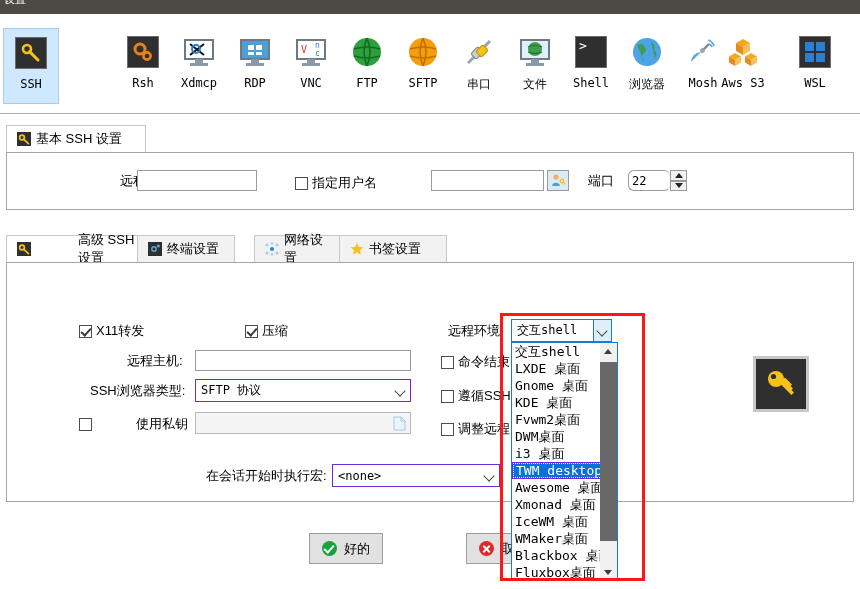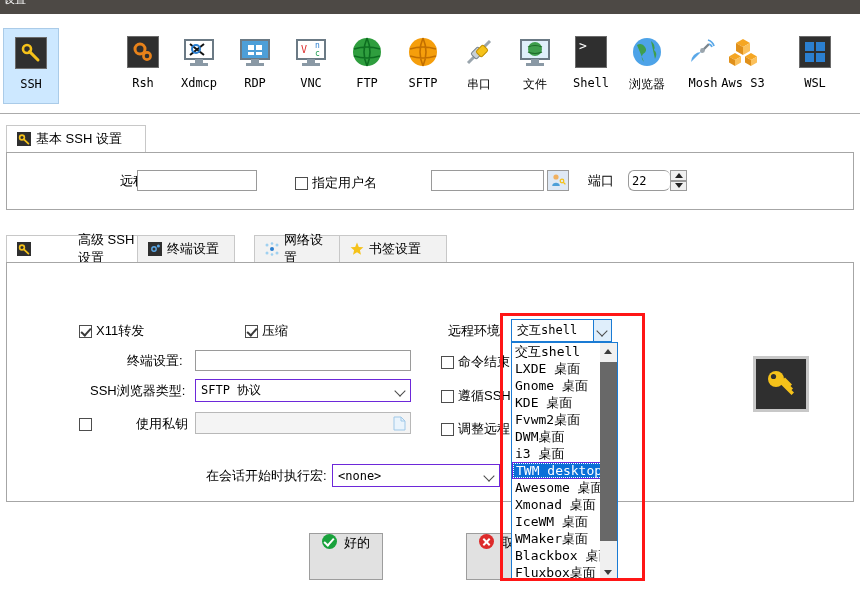--- a/index.html
+++ b/index.html
@@ -137,23 +137,23 @@
   .sbchev.dn::after { border-top:5px solid #3c3c3c; }
   #sbthumb { position:absolute; left:0; width:17px; background:#686868; }
 
   
   #redbox {
     position:absolute; border:3px solid #ff1616; z-index:50; pointer-events:none;
   }
 
   
   .btn {
-    position:absolute; height:47px;
+    position:absolute; height:31px;
     background:#e1e1e1; border:1px solid #9d9d9d;
-    display:flex; align-items:flex-start; justify-content:center; gap:7px;
+    display:flex; align-items:center; justify-content:center; gap:7px;
     font-size:13px; cursor:default;
   }
   .bico { width:15px; height:15px; border-radius:50%; position:relative; flex:0 0 15px; }
   .bico.ok { background:#19a23c; }
   .bico.ok::after {
     content:""; position:absolute; left:4px; top:2px; width:4px; height:8px;
     border:solid #fff; border-width:0 2px 2px 0; transform:rotate(42deg);
   }
   .bico.no { background:#dd2b2b; }
   .bico.no::before, .bico.no::after {
@@ -413,21 +413,21 @@
 
   <div class="cbrow" style="position:absolute; left:72px; top:59px;">
     <span class="cb checked"></span>
     <span class="lbl">X11转发</span>
   </div>
   <div class="cbrow" style="position:absolute; left:238px; top:59px;">
     <span class="cb checked"></span>
     <span class="lbl">压缩</span>
   </div>
 
-  <div class="lbl" style="position:absolute; left:120px; top:89px;">终端设置:</div>
+  <div class="lbl" style="position:absolute; left:120px; top:89px;">远程主机:</div>
   <input class="tin" style="position: absolute; left: 188px; top: 87px; width: 216px;" type="text" value="">
 
   <div class="lbl" style="position:absolute; left:83px; top:119px;">SSH浏览器类型:</div>
   <div class="sel" style="position:absolute; left:188px; top:116px; width:216px;">
     <span>SFTP 协议</span>
     <span class="chev thin"></span>
   </div>
 
   <div class="cbrow" style="position:absolute; left:72px; top:152px;gap:44px;">
     <span class="cb"></span>

